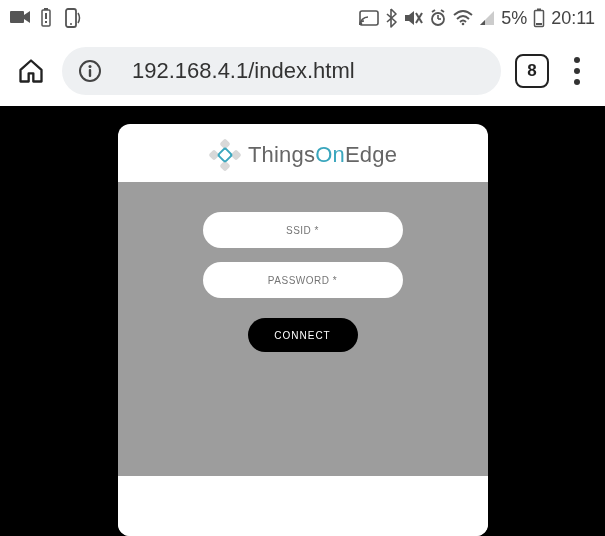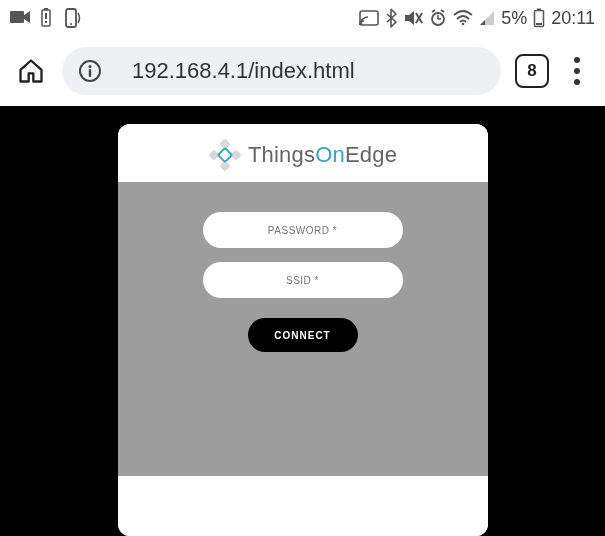--- a/index.html
+++ b/index.html
@@ -70,21 +70,21 @@
     width: 370px;
     background:#fff;
     border-radius:12px;
     overflow:hidden;
     display:flex;
     flex-direction:column;
   }
   .card-header{
     background:#fff;
     padding: 14px 0 10px 0;
-    display:flex;justify-content:center;align-items:center;
+    display:flex;justify-content:center;align-items:center;border-radius:25px;
   }
   .logo { display:flex; align-items:center; gap:6px;}
   .logo-mark{ width:34px;height:34px; }
   .logo-text{ font-size:22px; font-weight:500; color:#666; letter-spacing:.2px;}
   .logo-text .things{ color:#666; }
   .logo-text .on{ color:#3aa6bd; }
   .logo-text .edge{ color:#666; }
   .form-area{
     background:#9d9d9d;
     flex:1;
@@ -104,21 +104,21 @@
   }
   .connect-btn{
     margin-top:6px;
     width: 110px;
     height: 34px;
     border:none;
     border-radius:17px;
     background:#000;
     color:#fff;
     font-size:10px;
-    font-weight:bold;
+    font-weight:normal;
     letter-spacing:1px;
     cursor:pointer;
   }
   .card-footer{
     background:#fff;
     height:60px;
   }
 </style>
 </head>
 <body>
@@ -244,19 +244,19 @@
             <rect x="2" y="13" width="8" height="8" rx="2" transform="rotate(45 6 17)" fill="#d8d8d8"></rect>
             <rect x="12" y="12" width="10" height="10" rx="2" transform="rotate(45 17 17)" fill="none" stroke="#3aa6bd" stroke-width="2"></rect>
           </svg>
         </span>
         <span class="logo-text">
           <span class="things">Things</span><span class="on">On</span><span class="edge">Edge</span>
         </span>
       </div>
     </div>
     <div class="form-area">
+      <input class="field" type="text" placeholder="SSID *" style="">
       <input class="field" type="password" placeholder="PASSWORD *" style="">
-      <input class="field" type="text" placeholder="SSID *" style="">
       <button class="connect-btn">CONNECT</button>
     </div>
     <div class="card-footer"></div>
   </div>
 </div>
 
 </body></html>

